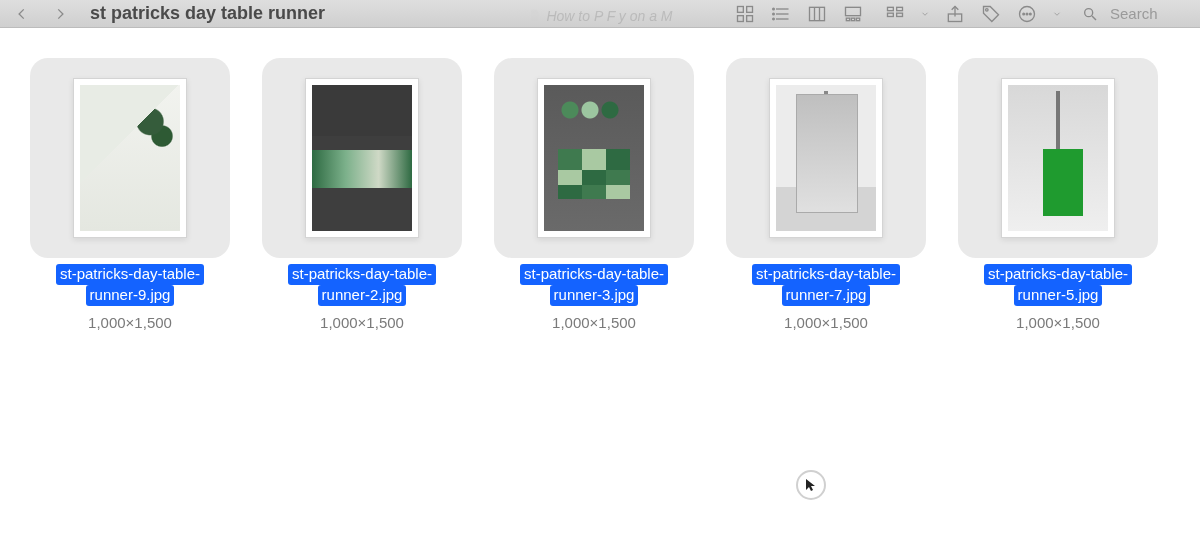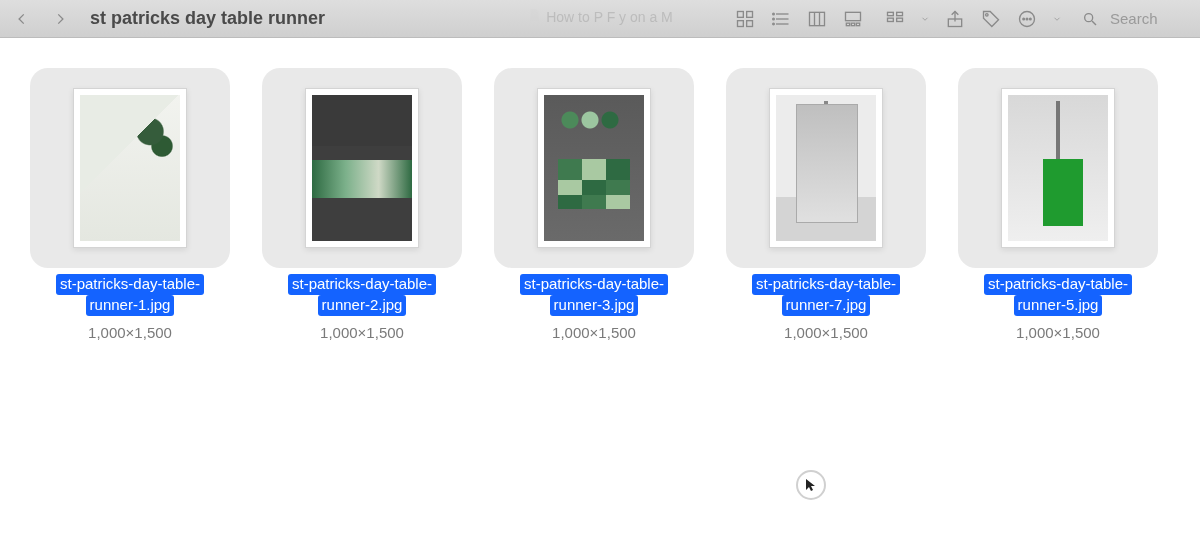--- a/index.html
+++ b/index.html
@@ -3,44 +3,45 @@
 <meta charset="utf-8">
 <style>
   * { box-sizing: border-box; margin: 0; padding: 0; }
   html, body {
     width: 1200px; height: 560px; overflow: hidden;
     font-family: -apple-system, "Helvetica Neue", Arial, sans-serif;
     background: #ffffff; color: #3a3a3a;
   }
   
   .toolbar {
-    height: 38px;
+    height: 28px;
     background: linear-gradient(#dedede, #cfcfcf);
     border-bottom: 1px solid #bcbcbc;
     display: flex; align-items: center;
     padding: 0 14px 0 8px;
     gap: 10px;
     color: #6f6f6f;
   }
   .nav-arrow {
     width: 28px; height: 26px; display: flex; align-items: center; justify-content: center;
     border-radius: 5px;
   }
   .nav-arrow svg { width: 14px; height: 14px; stroke: #8a8a8a; fill: none; stroke-width: 2.2; }
   .folder-title {
     font-size: 18px; font-weight: 600; color: #4a4a4a; margin-left: 6px;
     flex: 0 0 auto;
     white-space: nowrap;
   }
   .center-ghost {
     position: absolute; left: 50%; top: 8px; transform: translateX(-50%);
-    display: flex; align-items: center; gap: 5px;
+    display: flex; gap: 5px;
     color: rgba(120,120,120,0.28);
     font-size: 14px;
     pointer-events: none;
+    font-style: italic;
   }
   .center-ghost .doc-icon svg { width: 14px; height: 14px; opacity: .28; }
   .tool-group {
     display: flex; align-items: center; gap: 14px; margin-left: auto;
   }
   .tool-group .ic { width: 22px; height: 22px; display:flex; align-items:center; justify-content:center; }
   .tool-group svg { width: 20px; height: 20px; stroke:#8a8a8a; fill:none; stroke-width:1.6; }
   .search-box {
     display: flex; align-items: center; gap: 12px;
     color: #9a9a9a; font-size: 15px;
@@ -279,21 +280,21 @@
 <div class="content">
 
   <div class="item">
     <div class="thumb-bg">
       <div class="photo">
           <span class="img img-1"></span>
         </div>
     </div>
     <div class="filename">
       <span class="line">st-patricks-day-table-</span><br>
-      <span class="line">runner-1.jpg</span>
+      <span class="line">runner-9.jpg</span>
     </div>
     <div class="dims">1,000×1,500</div>
   </div>
 
   <div class="item">
     <div class="thumb-bg">
       <div class="photo">
           <span class="img img-2"></span>
         </div>
     </div>

